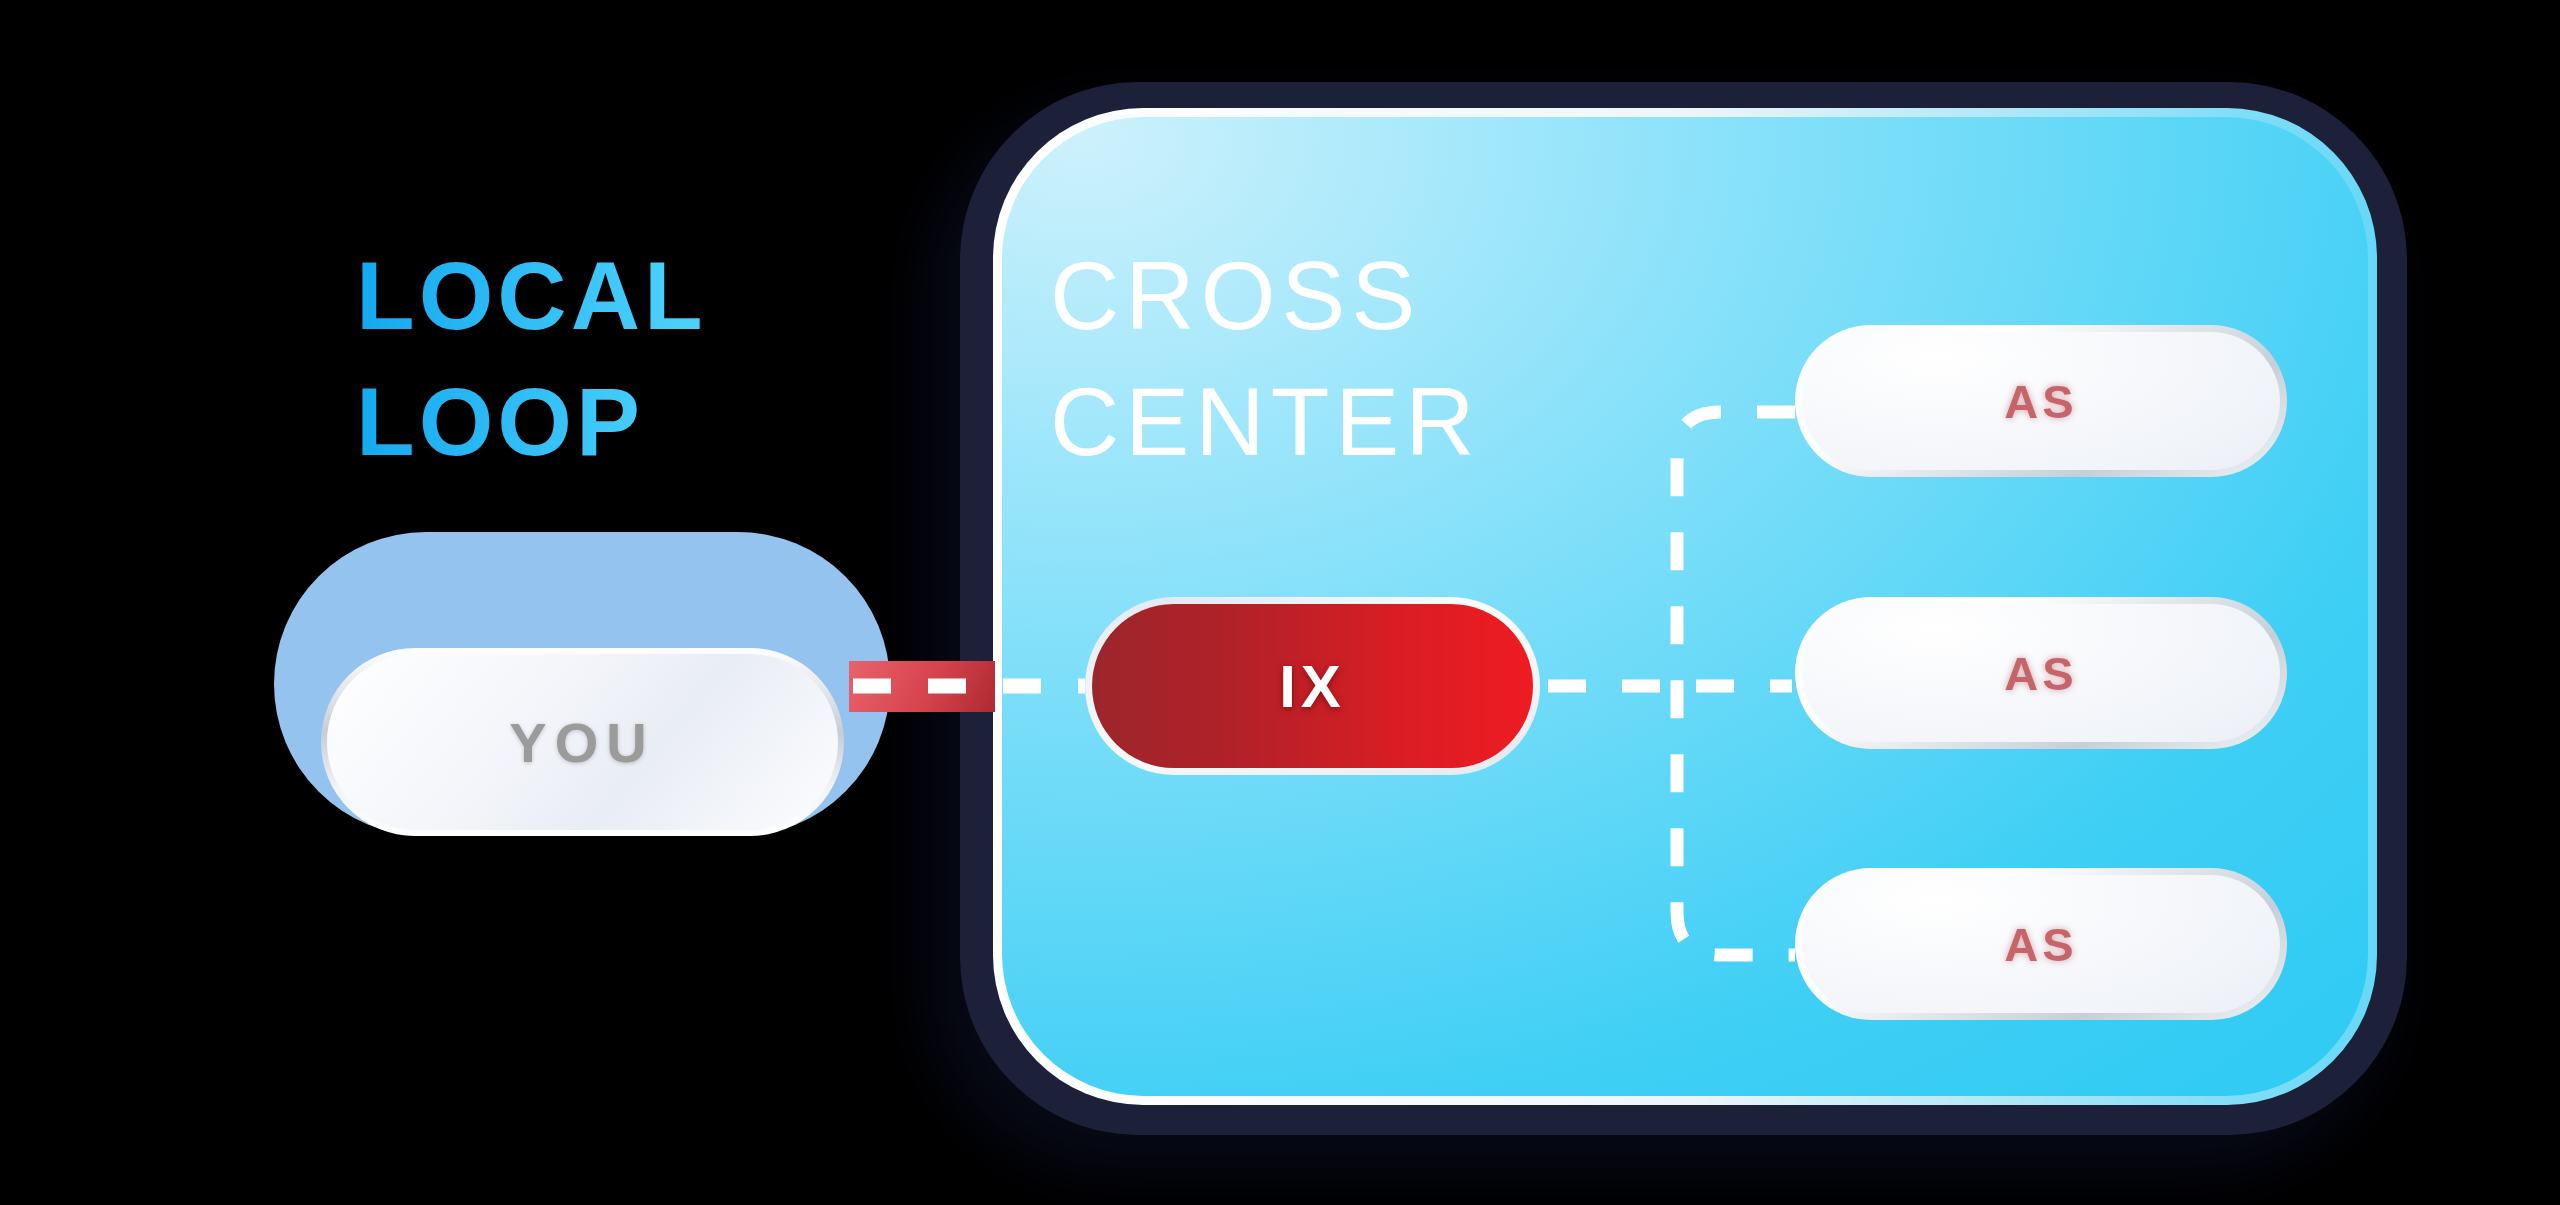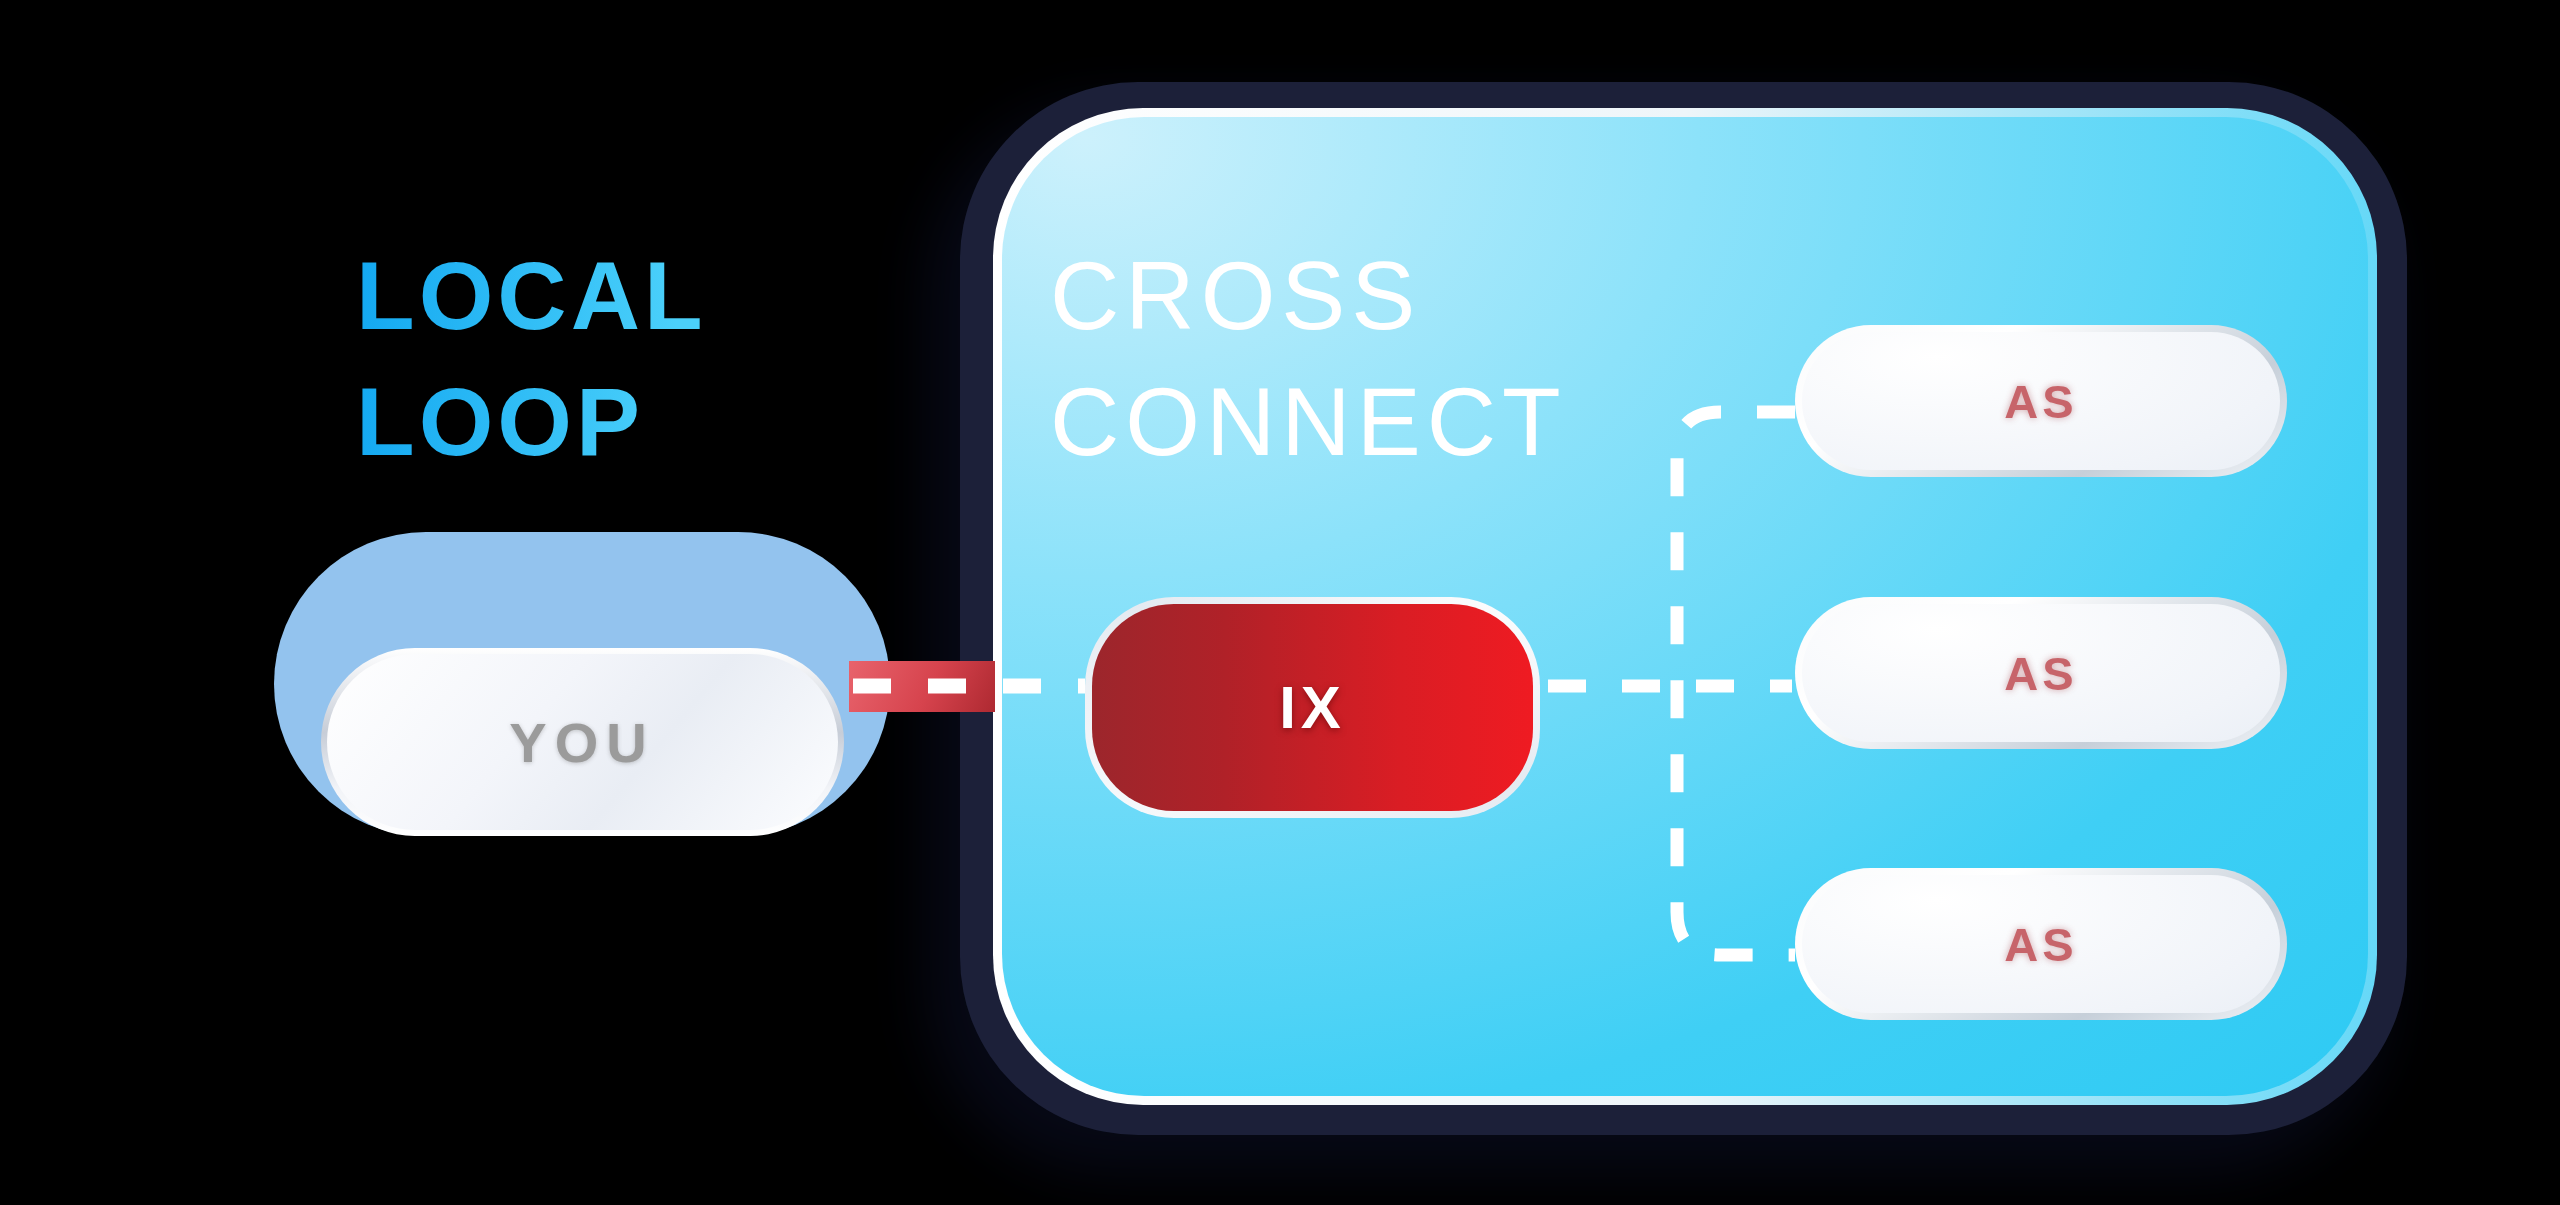--- a/index.html
+++ b/index.html
@@ -64,21 +64,21 @@
     font-size:96px;line-height:126px;font-weight:normal;letter-spacing:6px;
     color:#ffffff;z-index:4;
   }
   .cmc-label{
     position:absolute;left:1090px;top:960px;
     font-size:46px;font-weight:500;letter-spacing:9px;color:#f2fcff;z-index:4;
   }
 
   
   .ix-ring{
-    position:absolute;left:1085px;top:597px;width:455px;height:221px;
+    position:absolute;left:1085px;top:597px;width:455px;height:178px;
     border-radius:89px;box-sizing:border-box;padding:7px;
     background:linear-gradient(205deg,#ffffff 0%,#e4eaf1 45%,#f8fafc 100%);
     z-index:4;
   }
   .ix-fill{
     width:100%;height:100%;border-radius:82px;
     background:linear-gradient(90deg,#9c262c 0%,#b02128 30%,#da1d24 70%,#ef1b22 100%);
     display:flex;align-items:center;justify-content:center;
   }
   .ix-label{
@@ -139,21 +139,21 @@
   <div class="red-band"></div>
 
   <svg class="connector-svg" viewBox="0 0 2560 1205" xmlns="http://www.w3.org/2000/svg">
     <path d="M 853 686 H 1085" fill="none" stroke="#ffffff" stroke-width="15" stroke-dasharray="38 37"></path>
     <path d="M 1795 412 H 1720 Q 1677 412 1677 455 V 912 Q 1677 955 1720 955 H 1795" fill="none" stroke="#ffffff" stroke-width="13" stroke-dasharray="38 36"></path>
     <path d="M 1548 686 H 1792" fill="none" stroke="#ffffff" stroke-width="13" stroke-dasharray="38 36"></path>
   </svg>
 
   <div class="cross-title">
     <div>CROSS</div>
-    <div>CONNECT</div>
+    <div>CENTER</div>
   </div>
 
 
   <div class="ix-ring">
     <div class="ix-fill">
       <span class="ix-label">IX</span>
     </div>
   </div>
 
   <div class="as-ring as-1">

